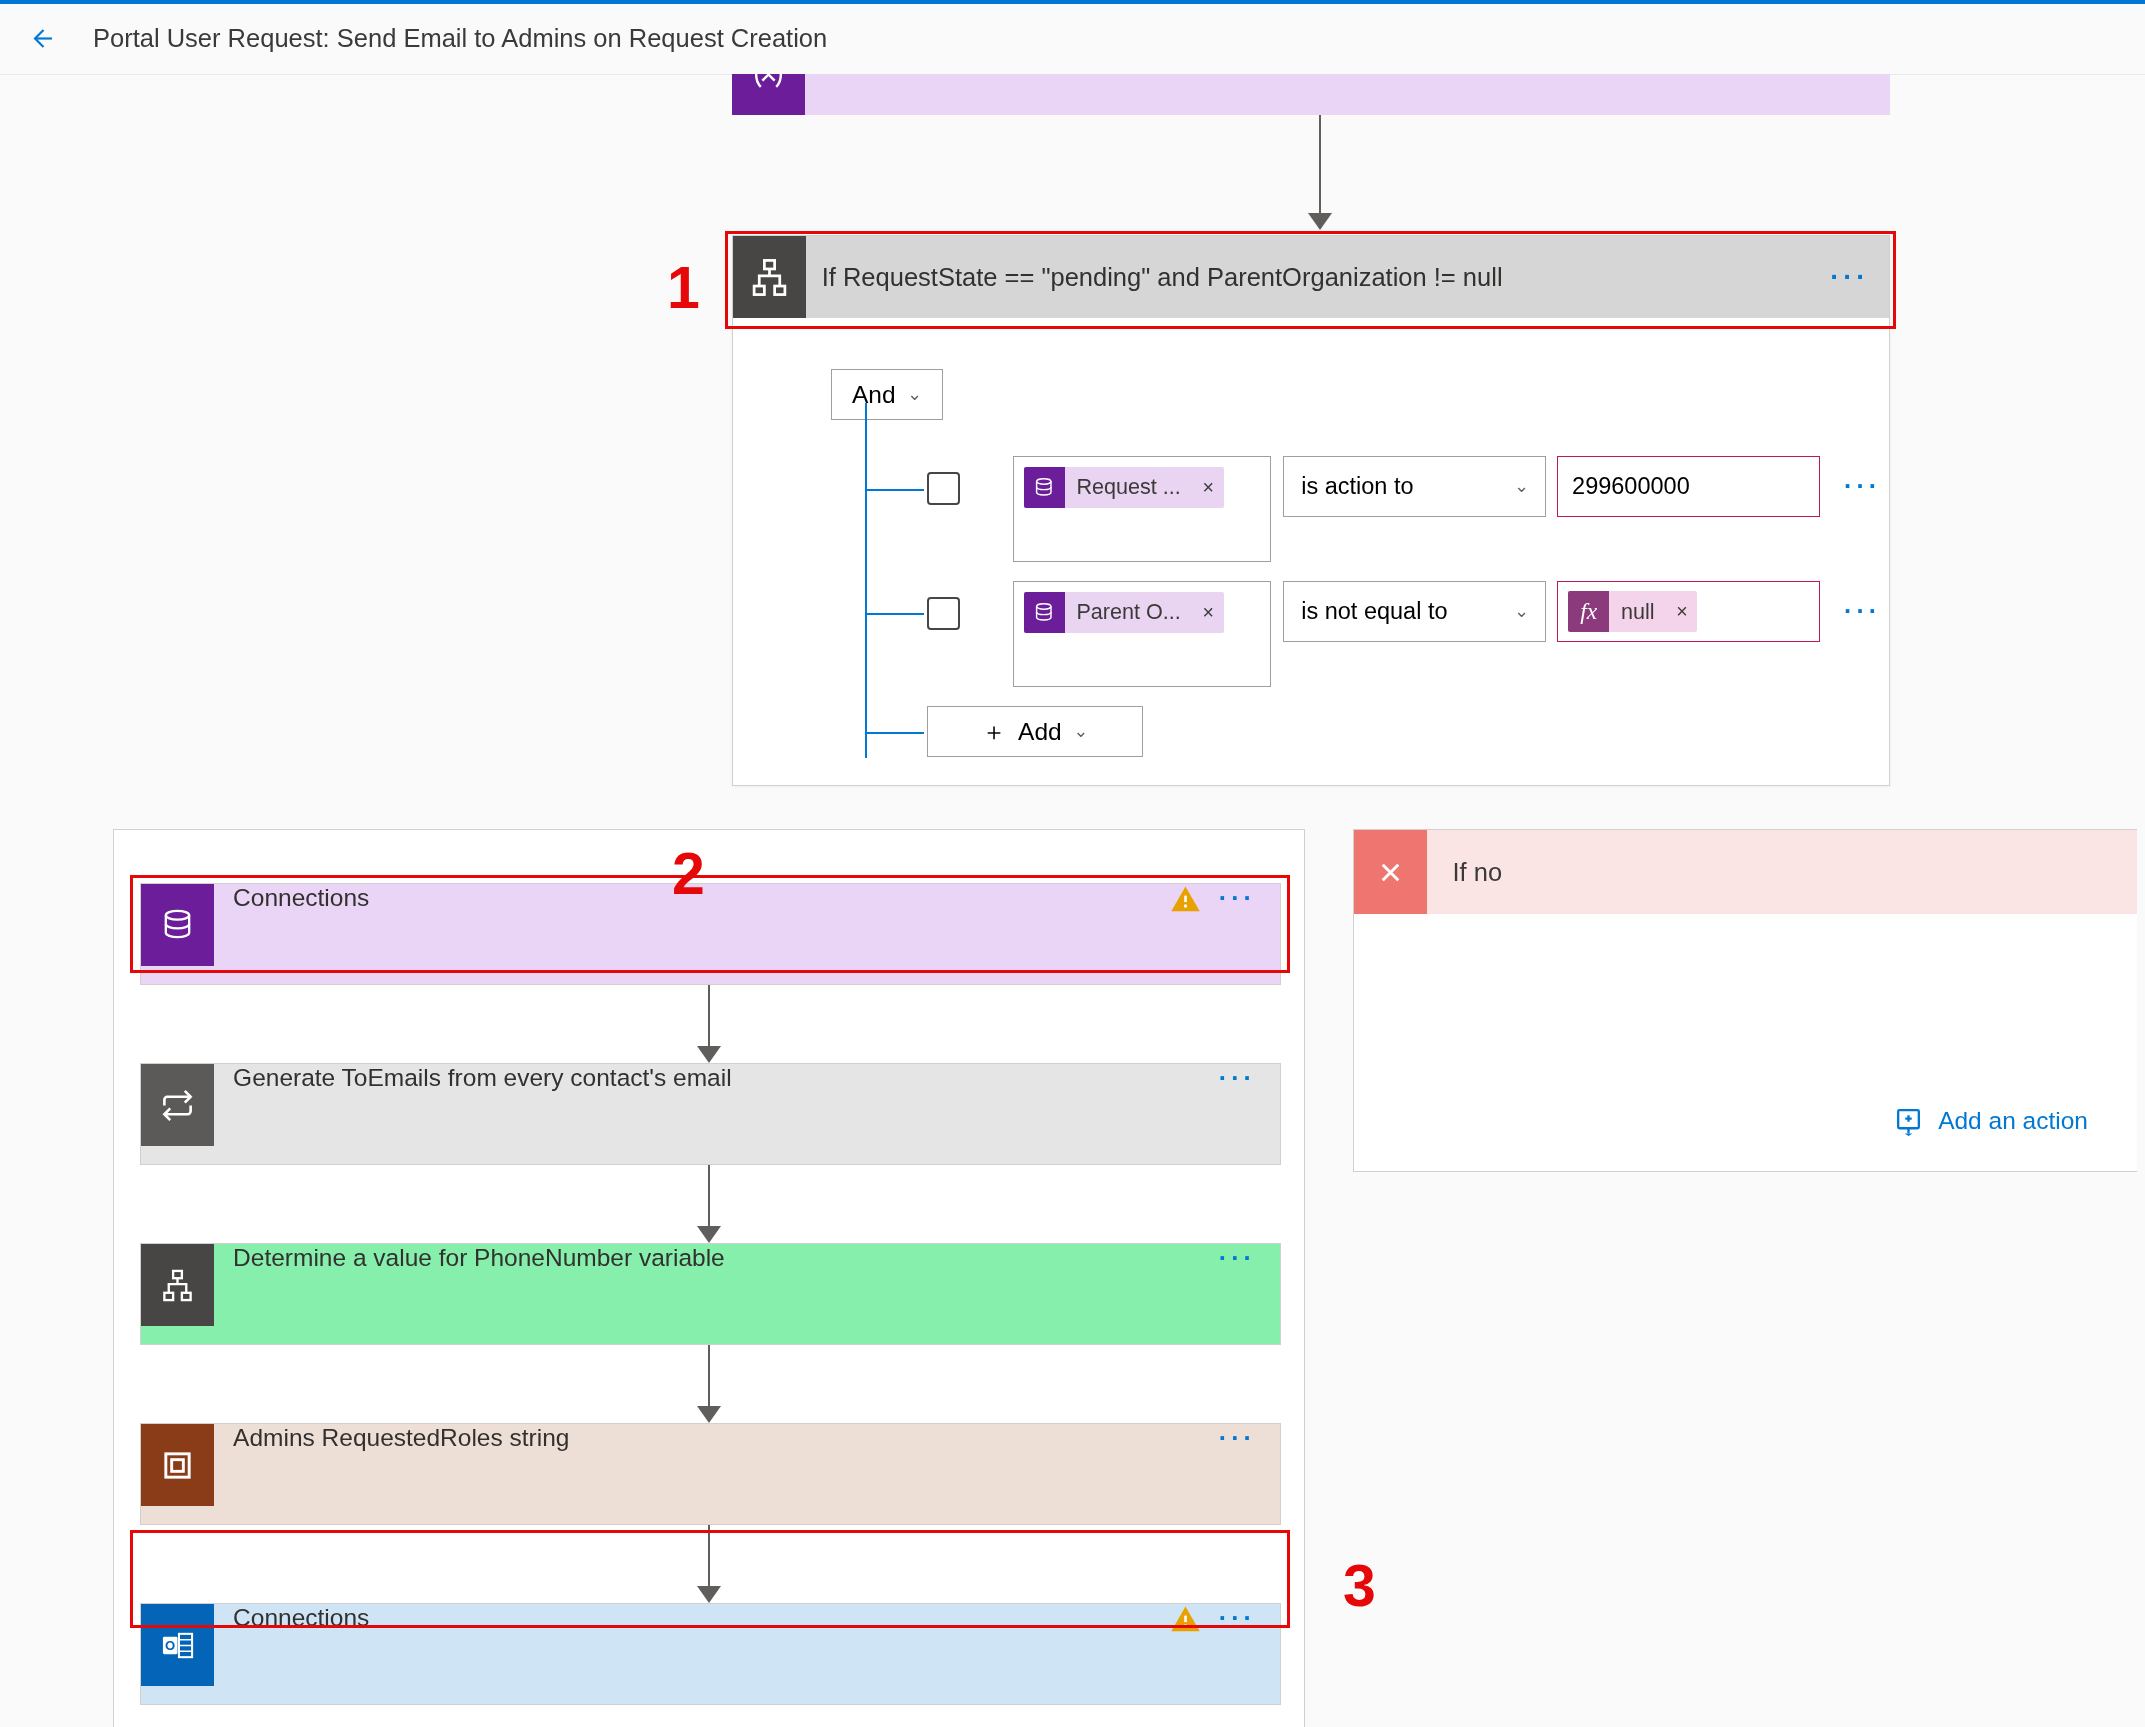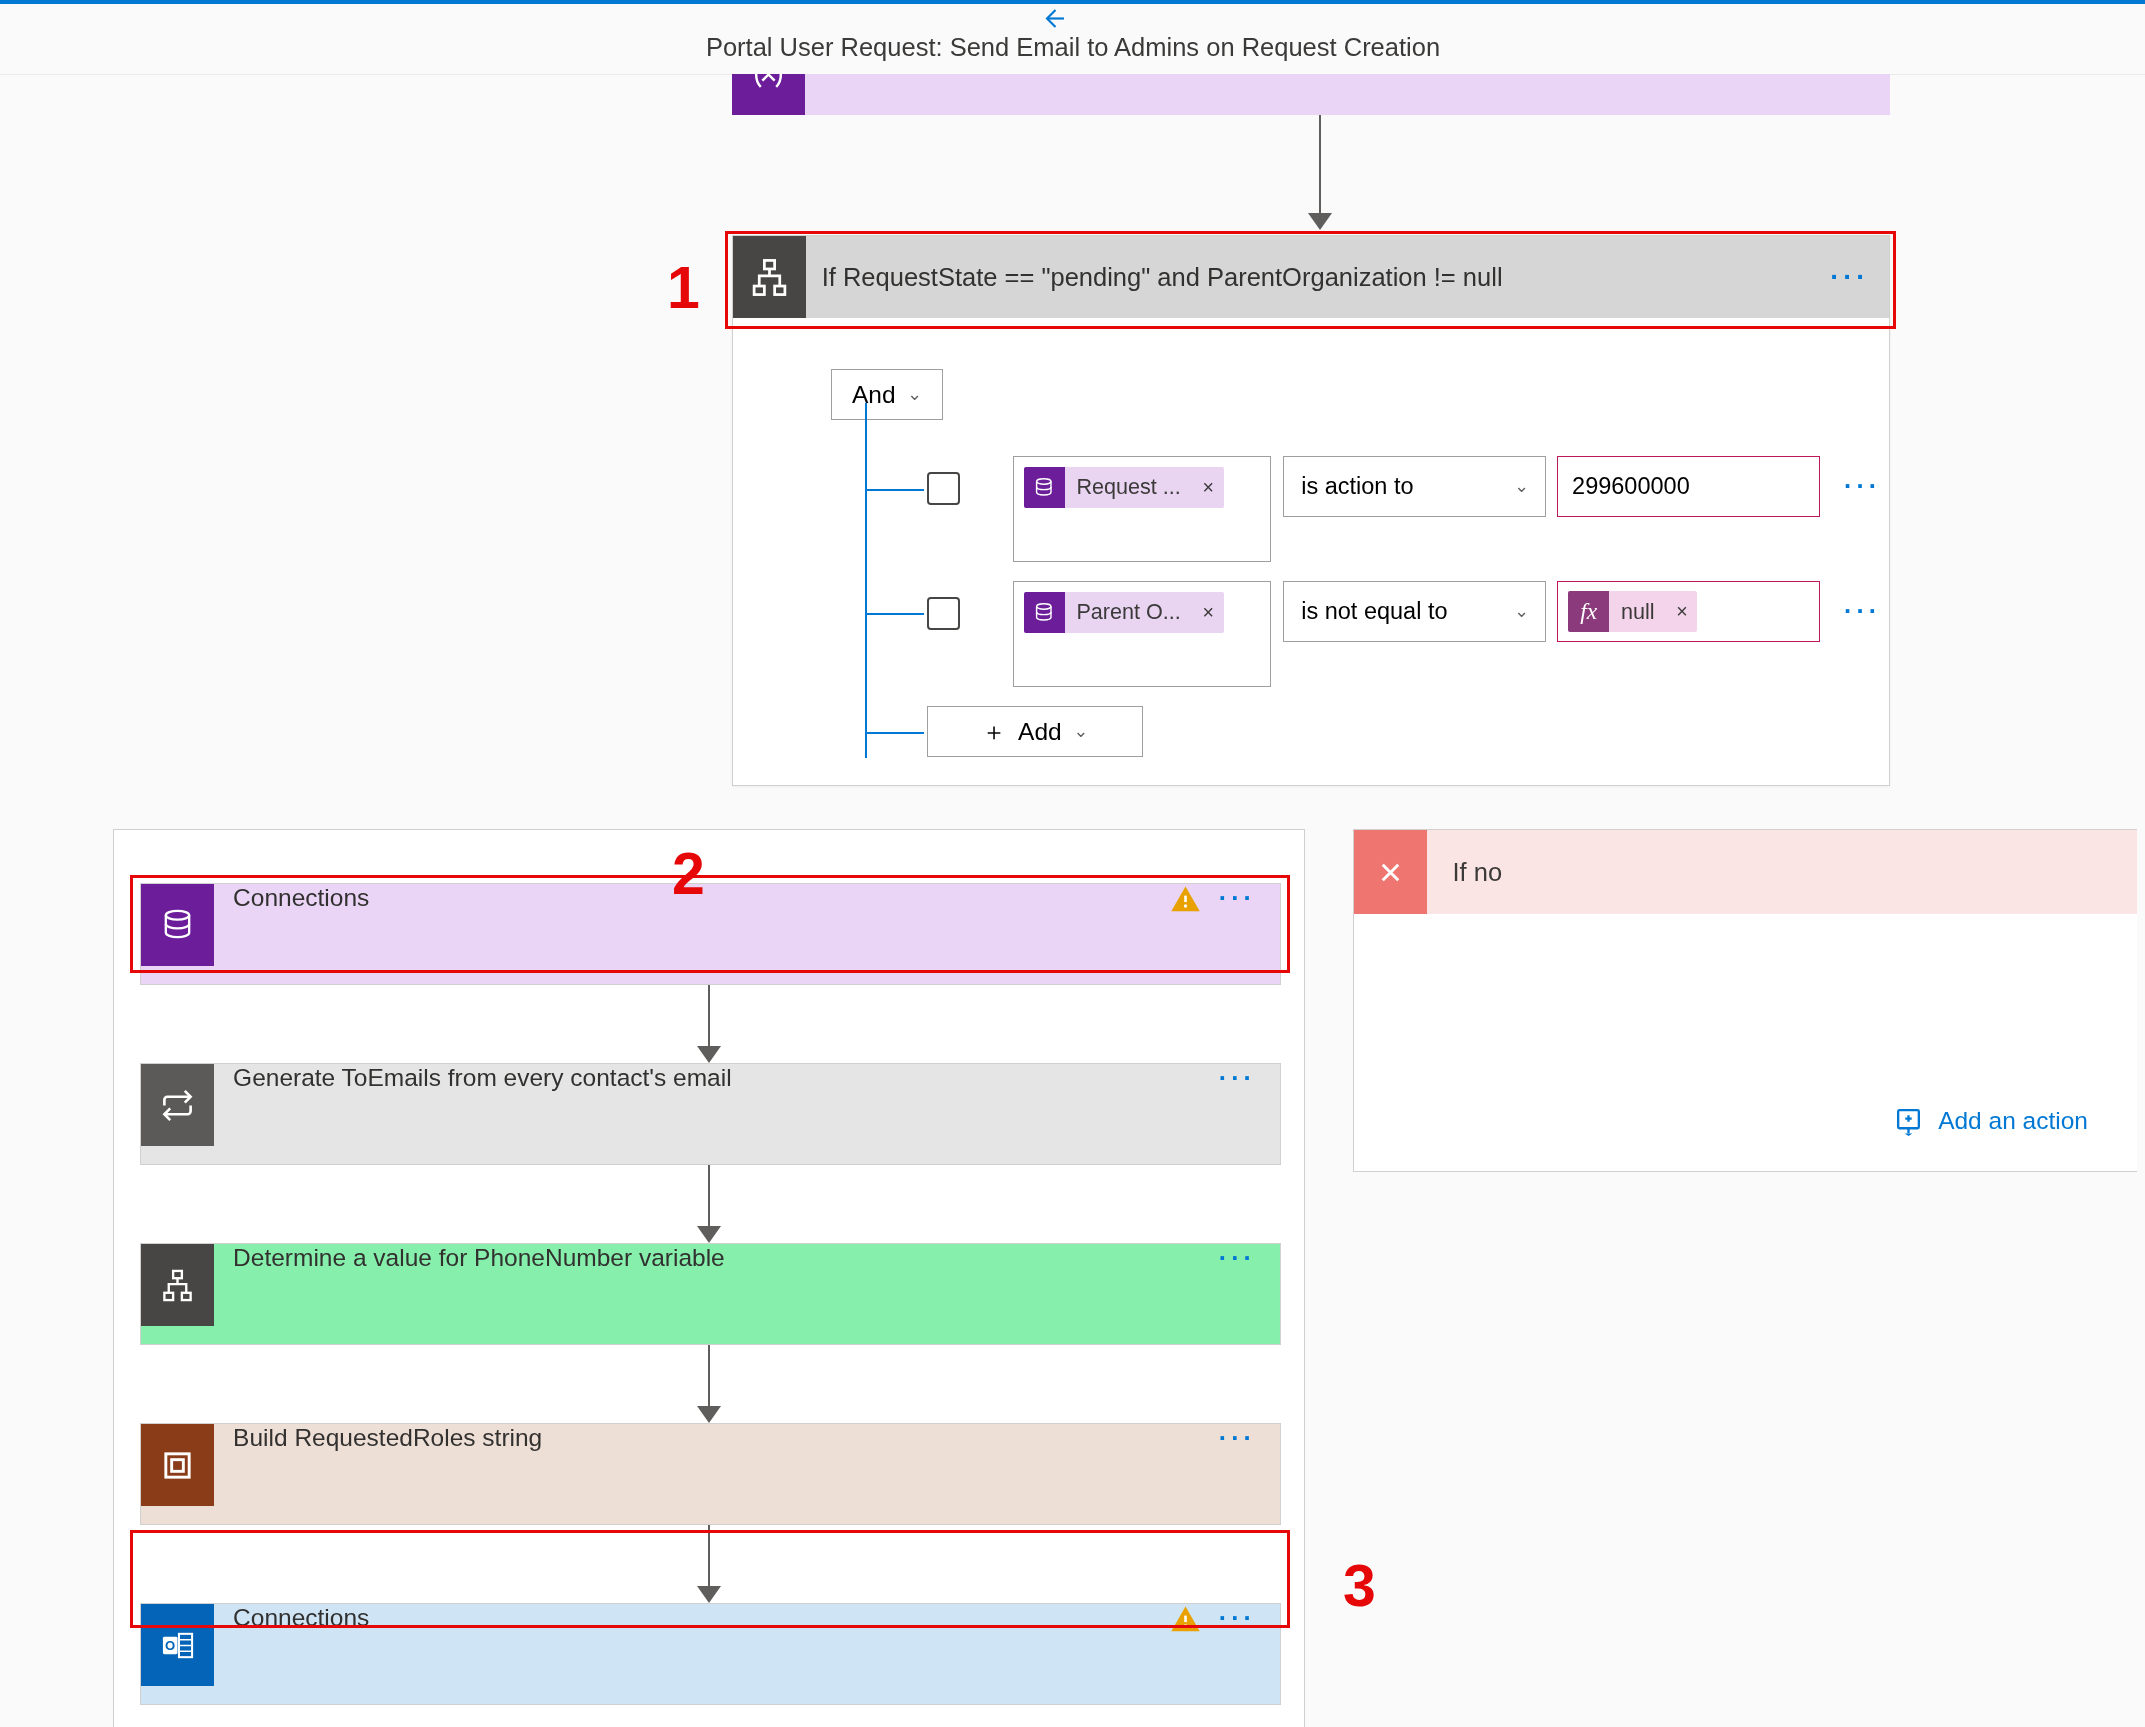--- a/index.html
+++ b/index.html
@@ -1,20 +1,20 @@
 <!DOCTYPE html>
 <html><head>
 <meta charset="utf-8">
 <style>
 * { box-sizing: border-box; margin: 0; padding: 0; font-family: "Segoe UI", Arial, sans-serif; }
 body { background: #fafafa; width: 2146px; height: 1727px; overflow: hidden; position: relative; }
 
 
 .top-border { height: 3.9px; background: #0078d4; width: 100%; }
-.header-bar { height: 71px; background: #fafafa; border-bottom: 1px solid #eaeaea; display: flex; align-items: center; padding: 0 29px; flex-direction: column; }
+.header-bar { height: 71px; background: #fafafa; border-bottom: 1px solid #eaeaea; display: flex; align-items: center; padding: 0 29px; }
 .back-arrow { color: #0078d4; font-size: 29px; margin-right: 35px; cursor: pointer; }
 .header-title { color: #3b3a39; font-size: 25.5px; }
 
 .canvas { position: absolute; top: 74px; left: 0; right: 0; bottom: 0; }
 
 
 .card-header { height: 82px; display: flex; align-items: center; padding-right: 19.6px; font-size: 25.5px; color: #323130; }
 .card-header .icon-box { width: 73px; height: 82px; display: flex; align-items: center; justify-content: center; }
 .card-header .title { flex: 1; padding-left: 15.7px; }
 .card-header .ellipsis { color: #0078d4; letter-spacing: 3.9px; font-size: 27.4px; cursor: pointer; font-weight: bold; }
@@ -302,21 +302,21 @@
           <div class="arrow-head"></div>
         </div>
 
       <div class="action-card card-build">
         <div class="icon-box">
           <svg width="35" height="35" viewBox="0 0 24 24" fill="none" stroke="#fff" stroke-width="2">
               <rect x="4" y="4" width="16" height="16"></rect>
               <rect x="8" y="8" width="8" height="8"></rect>
             </svg>
         </div>
-        <span class="title">Build RequestedRoles string</span>
+        <span class="title">Admins RequestedRoles string</span>
         <span class="ellipsis">···</span>
       </div>
 
       <div class="arrow-down">
           <div class="arrow-line" style="height:61px"></div>
           <div class="arrow-head"></div>
         </div>
 
       <div class="action-card card-connections2">
         <div class="icon-box">

